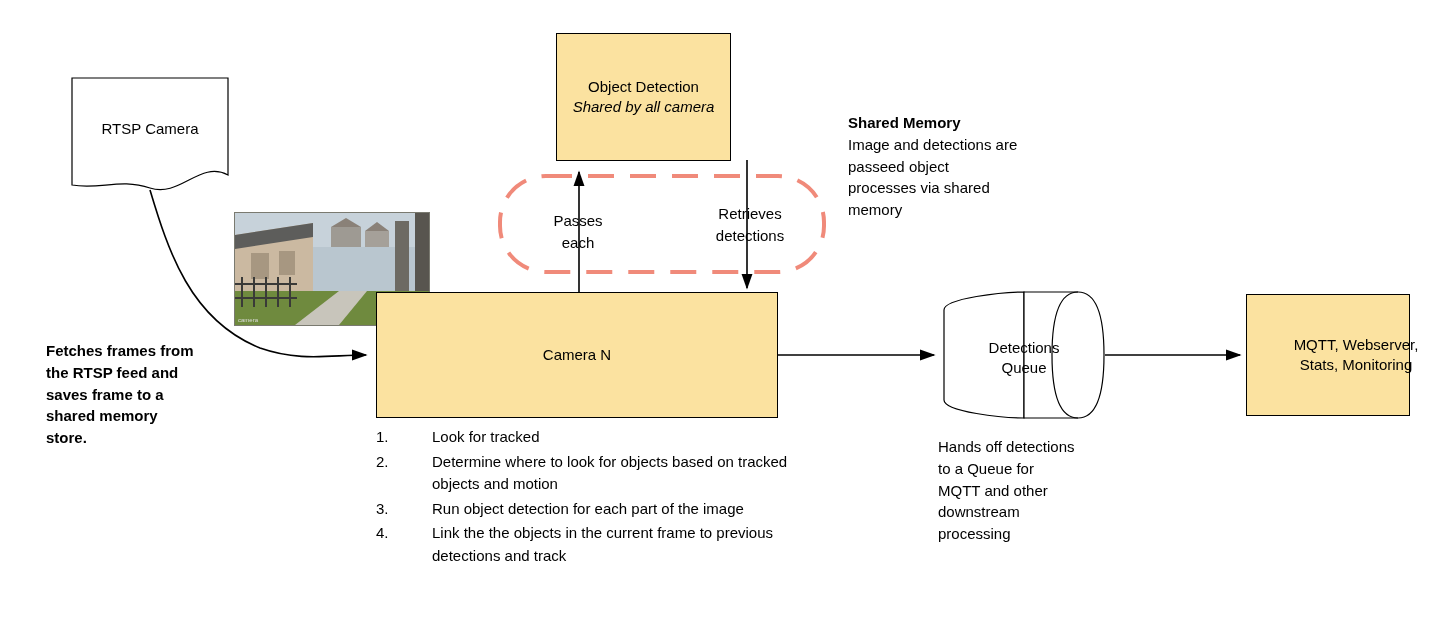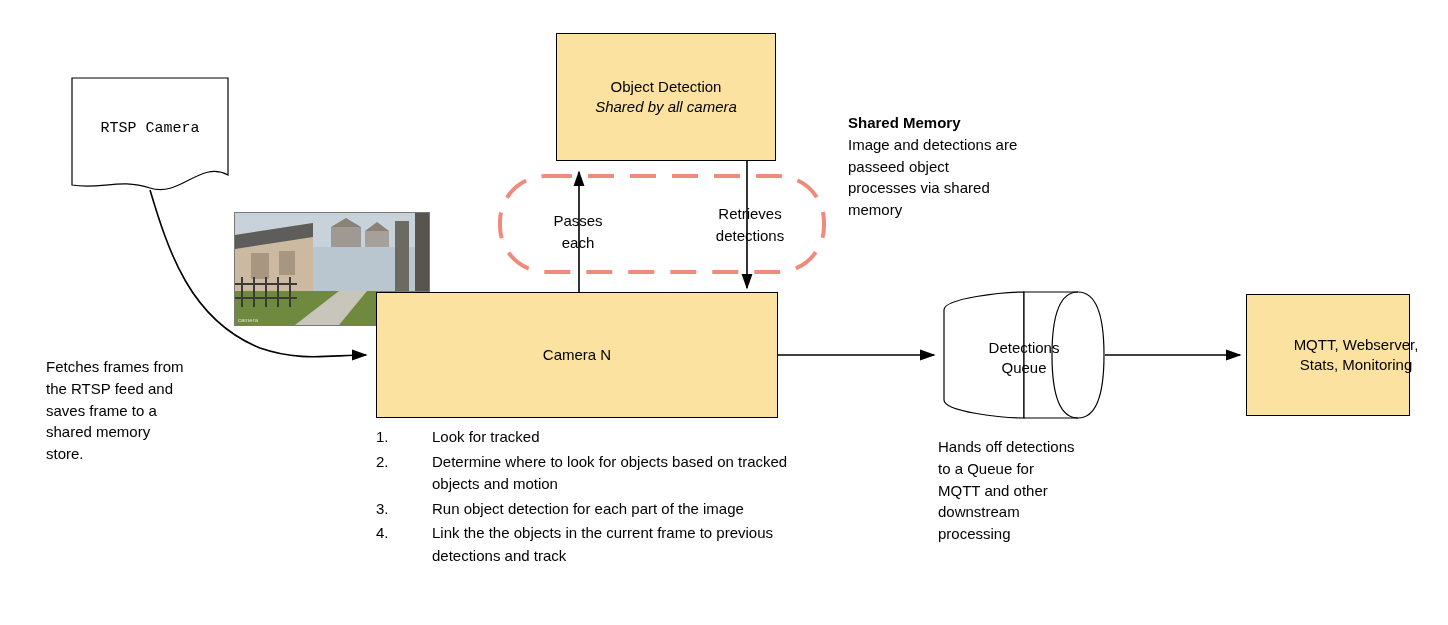--- a/index.html
+++ b/index.html
@@ -53,21 +53,20 @@
     font-weight: bold;
     font-size: 15px;
     line-height: 1.45;
   }
   .doc-label {
     position: absolute;
     font-size: 15px;
     text-align: center;
     width: 100%;
     top: 42px;
-    font-family: Liberation Mono, monospace;
   }
   .steps {
     position: absolute;
     font-size: 15px;
     line-height: 1.5;
   }
   .steps-row {
     display: flex;
     margin-bottom: 2px;
   }
@@ -127,21 +126,21 @@
 
     <path d="M944,310 L944,400 C944,412 1004,418 1024,418 L1024,292 C1004,292 944,298 944,310 Z" fill="#ffffff" stroke="#000000" stroke-width="1.2"></path>
     <path d="M1024,292 L1078,292 C1092,292 1104,306 1104,355 C1104,404 1092,418 1078,418 L1024,418 Z" fill="#ffffff" stroke="#000000" stroke-width="1.2"></path>
     <path d="M1078,292 C1064,292 1052,306 1052,355 C1052,404 1064,418 1078,418" fill="none" stroke="#000000" stroke-width="1.2"></path>
   </svg>
 
   <div class="node" style="left:72px; top:78px; width:156px; height:110px;">
     <div class="doc-label">RTSP Camera</div>
   </div>
 
-  <div class="node box" style="left:556px; top:33px; width:220px; height:128px;">
+  <div class="node box" style="left:556px; top:33px; width:175px; height:128px;">
     <div>Object Detection</div>
     <div class="sub">Shared by all camera</div>
   </div>
 
   <div class="node" style="left:848px; top:112px; width:240px;">
     <div class="note-title">Shared Memory</div>
     <div class="note">Image and detections are
 passeed object
 processes via shared
 memory</div>
@@ -187,21 +186,21 @@
       <rect x="42" y="64" width="2" height="30" fill="#3a3a38"></rect>
       <rect x="54" y="64" width="2" height="30" fill="#3a3a38"></rect>
     </svg>
     <div class="watermark">camera</div>
   </div>
 
   <div class="node box" style="left:376px; top:292px; width:402px; height:126px;">
     <div>Camera N</div>
   </div>
 
-  <div class="node" style="left:46px; top:356px; width:180px;">
+  <div class="node" style="left:46px; top:340px; width:180px;font-weight:bold;">
     <div class="note">Fetches frames from
 the RTSP feed and
 saves frame to a
 shared memory
 store.</div>
   </div>
 
   <div class="steps" style="left:376px; top:426px; width:420px;">
     <div class="steps-row">
       <div class="steps-num">1.</div>

